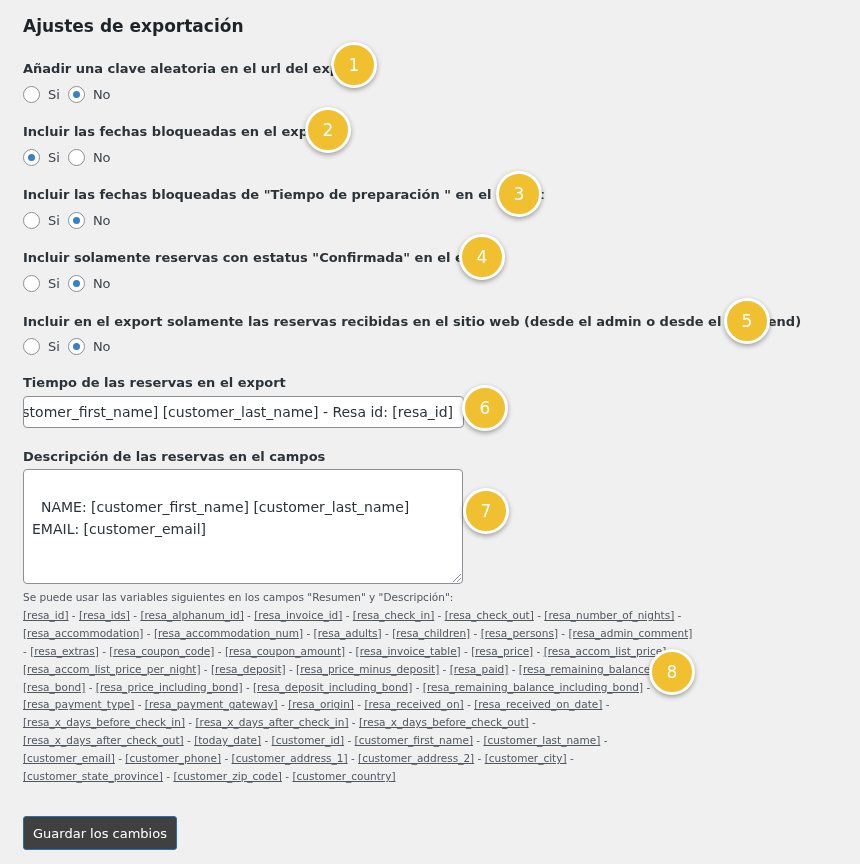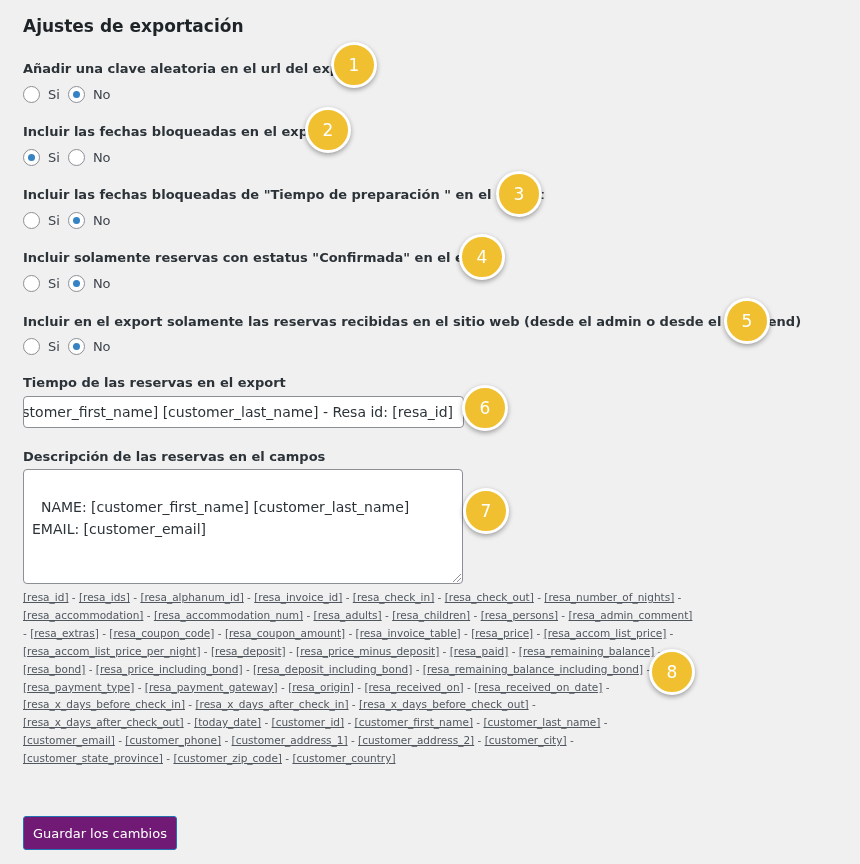--- a/index.html
+++ b/index.html
@@ -51,21 +51,21 @@
     clip-path: polygon(100% 0, 100% 100%, 0 100%);
   }
   .help {
     position: absolute; left: 23px; top: 589px; width: 670px;
     font-size: 10.5px; color: #50575e; line-height: 17.9px;
   }
   .vars-list { margin: 0; }
   .vars-list span.var { white-space: nowrap; text-decoration: underline; }
   .save-button {
     position: absolute; left: 23px; top: 816px; width: 154px; height: 34px;
-    background: #701a75; color: #fff; border: 1px solid #2271b1; border-radius: 3px;
+    background: #404040; color: #fff; border: 1px solid #2271b1; border-radius: 3px;
     font-size: 13px; font-family: "DejaVu Sans", sans-serif; cursor: pointer;
   }
   .badge {
     position: absolute; width: 46px; height: 46px; border-radius: 50%;
     background: #f0c030; border: 3px solid #fff;
     box-shadow: 0 2px 5px rgba(0,0,0,0.35);
     color: #fff; font-size: 17px; display: flex; align-items: center; justify-content: center;
   }
 </style>
 </head>
@@ -139,20 +139,21 @@
 </div>
 
 <div class="field-label" style="top:449px">Descripción de las reservas en el campos</div>
 <div class="textarea">
   <span>NAME: [customer_first_name] [customer_last_name]
 EMAIL: [customer_email]</span>
   <span class="resize-grip"></span>
 </div>
 
 <div class="help">
+  <div>Se puede usar las variables siguientes en los campos "Resumen" y "Descripción":</div>
   <div class="vars-list" id="vars-list"><span class="var">[resa_id]</span>  -  <span class="var">[resa_ids]</span>  -  <span class="var">[resa_alphanum_id]</span>  -  <span class="var">[resa_invoice_id]</span>  -  <span class="var">[resa_check_in]</span>  -  <span class="var">[resa_check_out]</span>  -  <span class="var">[resa_number_of_nights]</span>  -  <span class="var">[resa_accommodation]</span>  -  <span class="var">[resa_accommodation_num]</span>  -  <span class="var">[resa_adults]</span>  -  <span class="var">[resa_children]</span>  -  <span class="var">[resa_persons]</span>  -  <span class="var">[resa_admin_comment]</span>  -  <span class="var">[resa_extras]</span>  -  <span class="var">[resa_coupon_code]</span>  -  <span class="var">[resa_coupon_amount]</span>  -  <span class="var">[resa_invoice_table]</span>  -  <span class="var">[resa_price]</span>  -  <span class="var">[resa_accom_list_price]</span>  -  <span class="var">[resa_accom_list_price_per_night]</span>  -  <span class="var">[resa_deposit]</span>  -  <span class="var">[resa_price_minus_deposit]</span>  -  <span class="var">[resa_paid]</span>  -  <span class="var">[resa_remaining_balance]</span>  -  <span class="var">[resa_bond]</span>  -  <span class="var">[resa_price_including_bond]</span>  -  <span class="var">[resa_deposit_including_bond]</span>  -  <span class="var">[resa_remaining_balance_including_bond]</span>  -  <span class="var">[resa_payment_type]</span>  -  <span class="var">[resa_payment_gateway]</span>  -  <span class="var">[resa_origin]</span>  -  <span class="var">[resa_received_on]</span>  -  <span class="var">[resa_received_on_date]</span>  -  <span class="var">[resa_x_days_before_check_in]</span>  -  <span class="var">[resa_x_days_after_check_in]</span>  -  <span class="var">[resa_x_days_before_check_out]</span>  -  <span class="var">[resa_x_days_after_check_out]</span>  -  <span class="var">[today_date]</span>  -  <span class="var">[customer_id]</span>  -  <span class="var">[customer_first_name]</span>  -  <span class="var">[customer_last_name]</span>  -  <span class="var">[customer_email]</span>  -  <span class="var">[customer_phone]</span>  -  <span class="var">[customer_address_1]</span>  -  <span class="var">[customer_address_2]</span>  -  <span class="var">[customer_city]</span>  -  <span class="var">[customer_state_province]</span>  -  <span class="var">[customer_zip_code]</span>  -  <span class="var">[customer_country]</span></div>
 </div>
 
 <button class="save-button">Guardar los cambios</button>
 
 <div class="badge" style="left:331px;top:42px">1</div>
 <div class="badge" style="left:305px;top:107px">2</div>
 <div class="badge" style="left:496px;top:171px">3</div>
 <div class="badge" style="left:459px;top:234px">4</div>
 <div class="badge" style="left:724px;top:298px">5</div>

